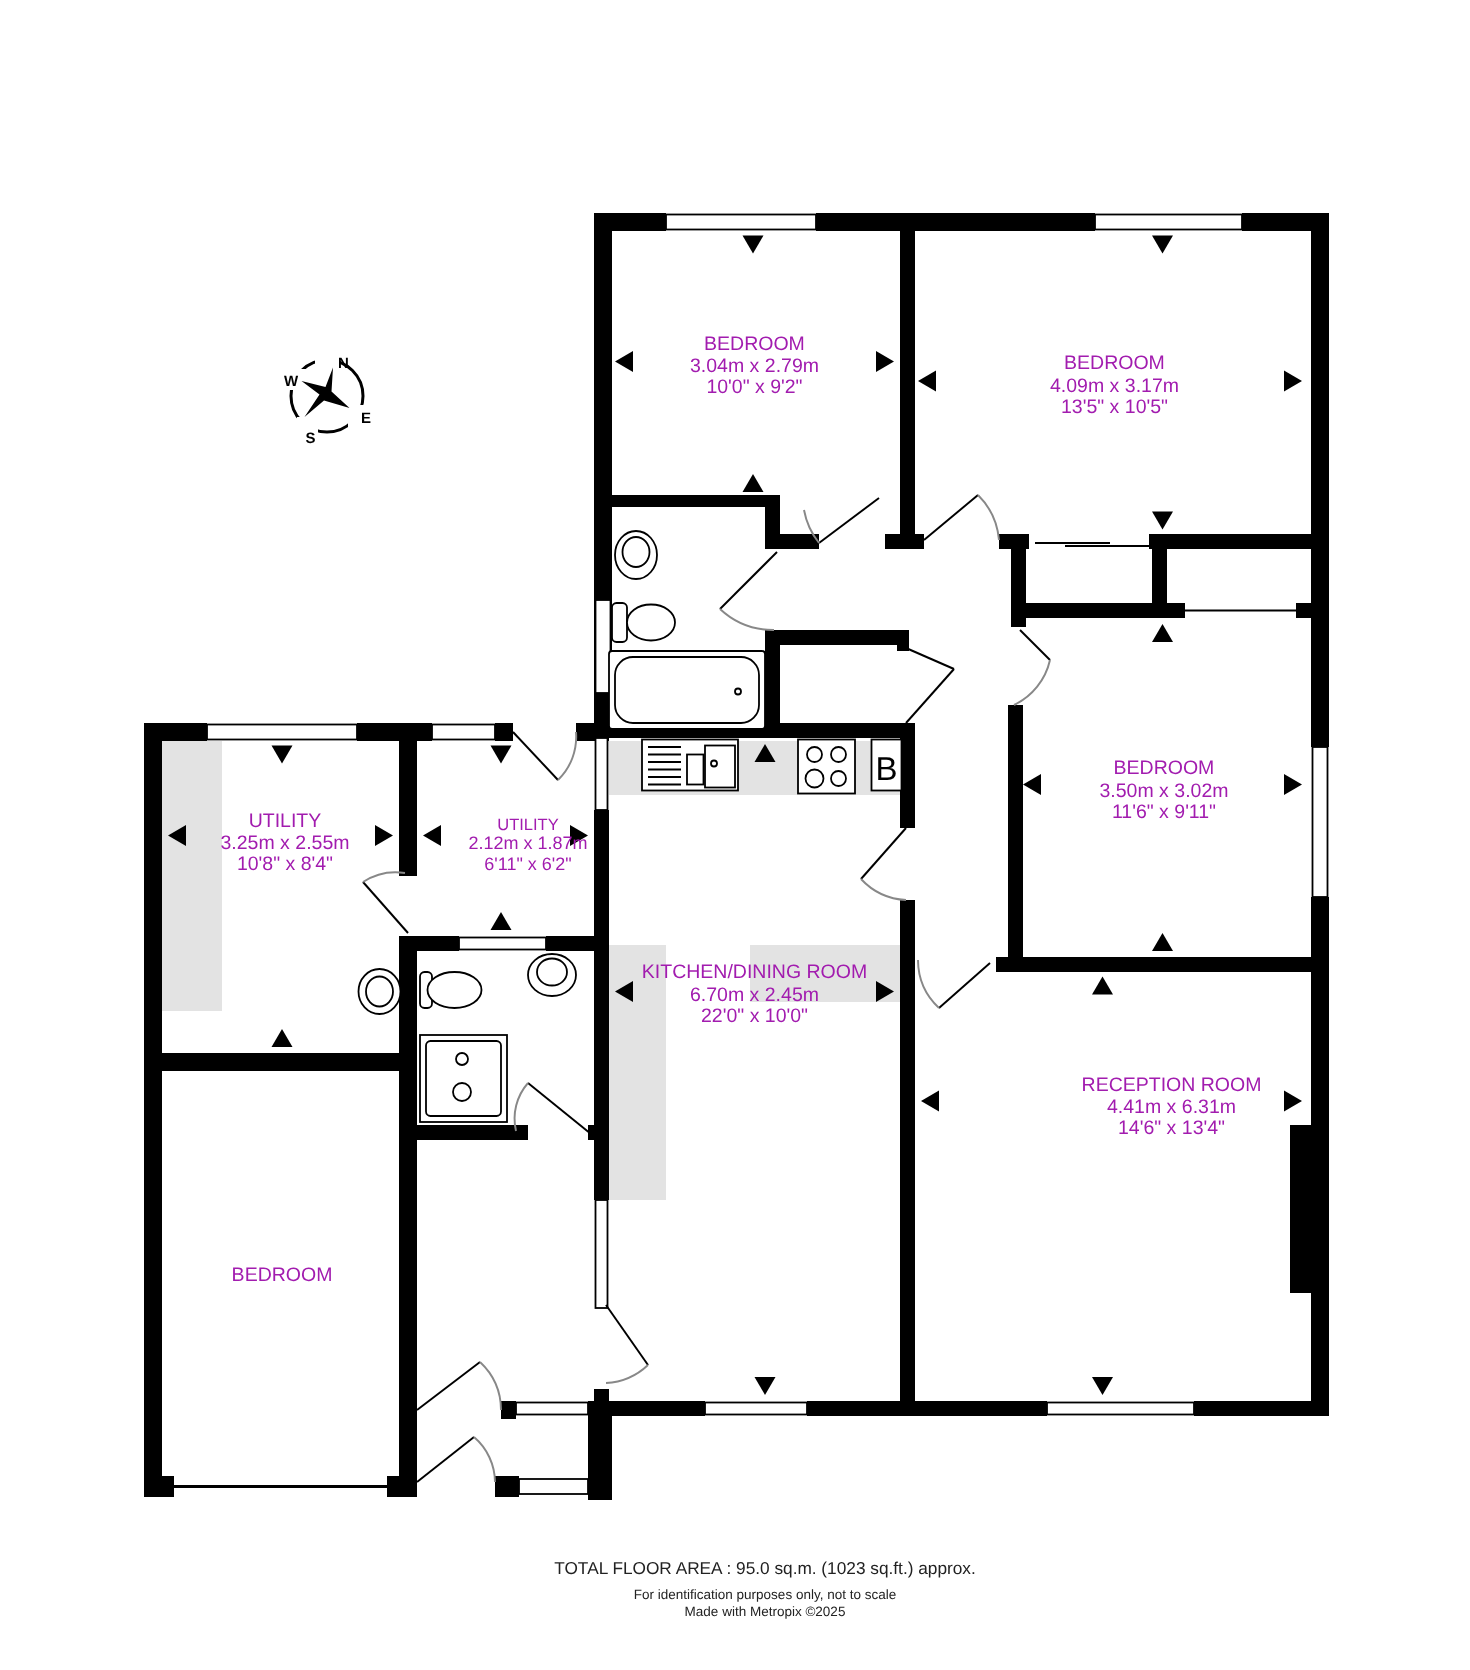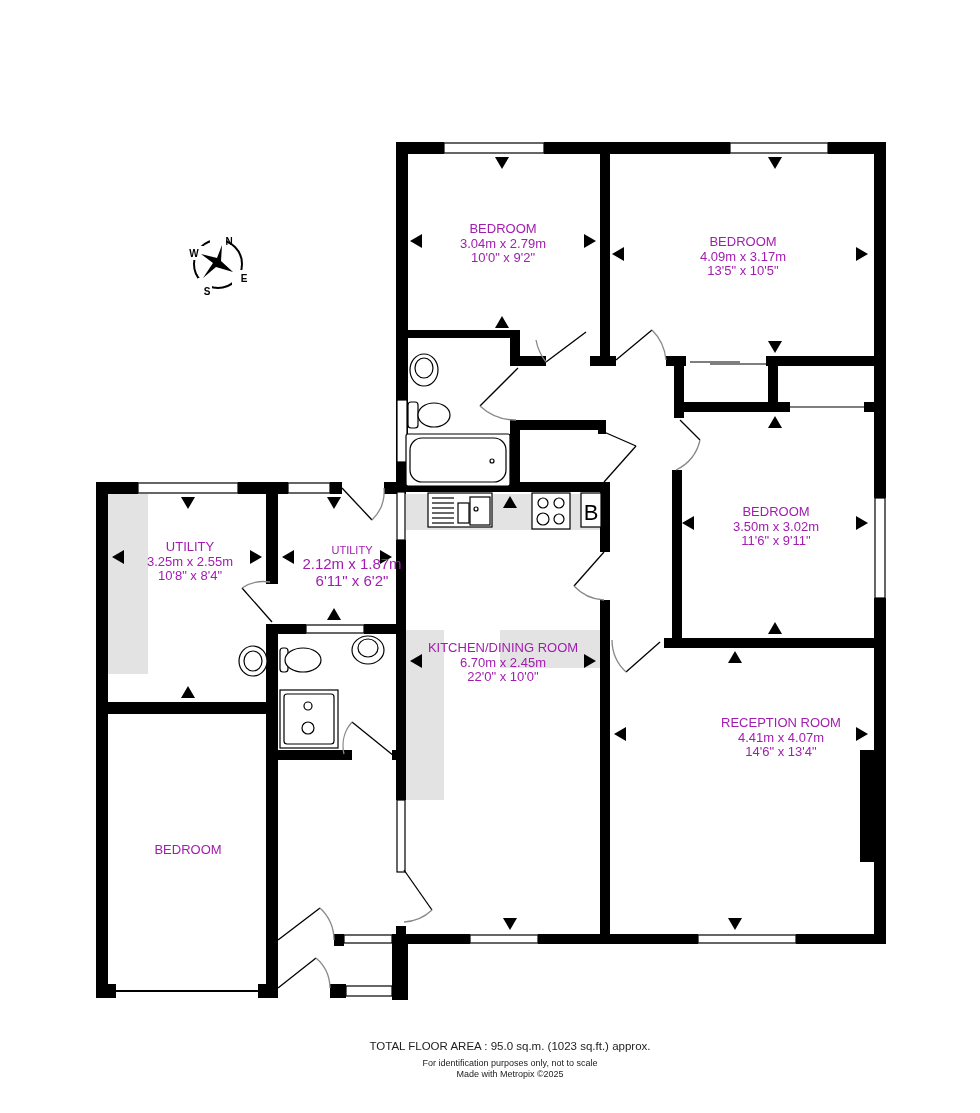--- a/index.html
+++ b/index.html
@@ -4,21 +4,21 @@
 <style>
   html, body { margin:0; padding:0; background:#ffffff; }
   body { width:980px; height:1113px; position:relative; overflow:hidden;
          font-family:"Liberation Sans", sans-serif; }
   #plan { position:absolute; left:0; top:0; }
   .label { position:absolute; text-align:center; font-weight:normal; color:#a21caf;
            transform:translateX(-50%); line-height:1.12; white-space:nowrap; }
   .label .name { font-size:13px; display:block; }
   .label .dim  { font-size:13px; display:block; }
   .label.small .name { font-size:11px; }
-  .label.small .dim  { font-size:15px; }
+  .label.small .dim  { font-size:12px; }
   .footer { position:absolute; left:0; width:1020px; text-align:center; color:#222; }
   .footer.total { top:1040px; font-size:11.5px; }
   .footer.note  { font-size:9px; }
 </style>
 </head>
 <body>
 
 <svg id="plan" width="980" height="1113" viewBox="0 0 980 1113">
   <defs>
     <g id="tri-up">
@@ -267,21 +267,21 @@
   <span class="dim">2.12m  x 1.87m</span>
   <span class="dim">6'11"  x 6'2"</span>
 </div>
 <div class="label" style="left:503px;top:641px;">
   <span class="name">KITCHEN/DINING ROOM</span>
   <span class="dim">6.70m  x 2.45m</span>
   <span class="dim">22'0"  x 10'0"</span>
 </div>
 <div class="label" style="left:781px;top:716px;">
   <span class="name">RECEPTION ROOM</span>
-  <span class="dim">4.41m  x 4.07m</span>
+  <span class="dim">4.41m  x 6.31m</span>
   <span class="dim">14'6"  x 13'4"</span>
 </div>
 <div class="label" style="left:188px;top:843px;">
   <span class="name">BEDROOM</span>
 </div>
 
 <div class="footer total">TOTAL FLOOR AREA : 95.0 sq.m. (1023 sq.ft.) approx.</div>
 <div class="footer note" style="top:1058px;">For identification purposes only, not to scale</div>
 <div class="footer note" style="top:1069px;">Made with Metropix ©2025</div>
 

